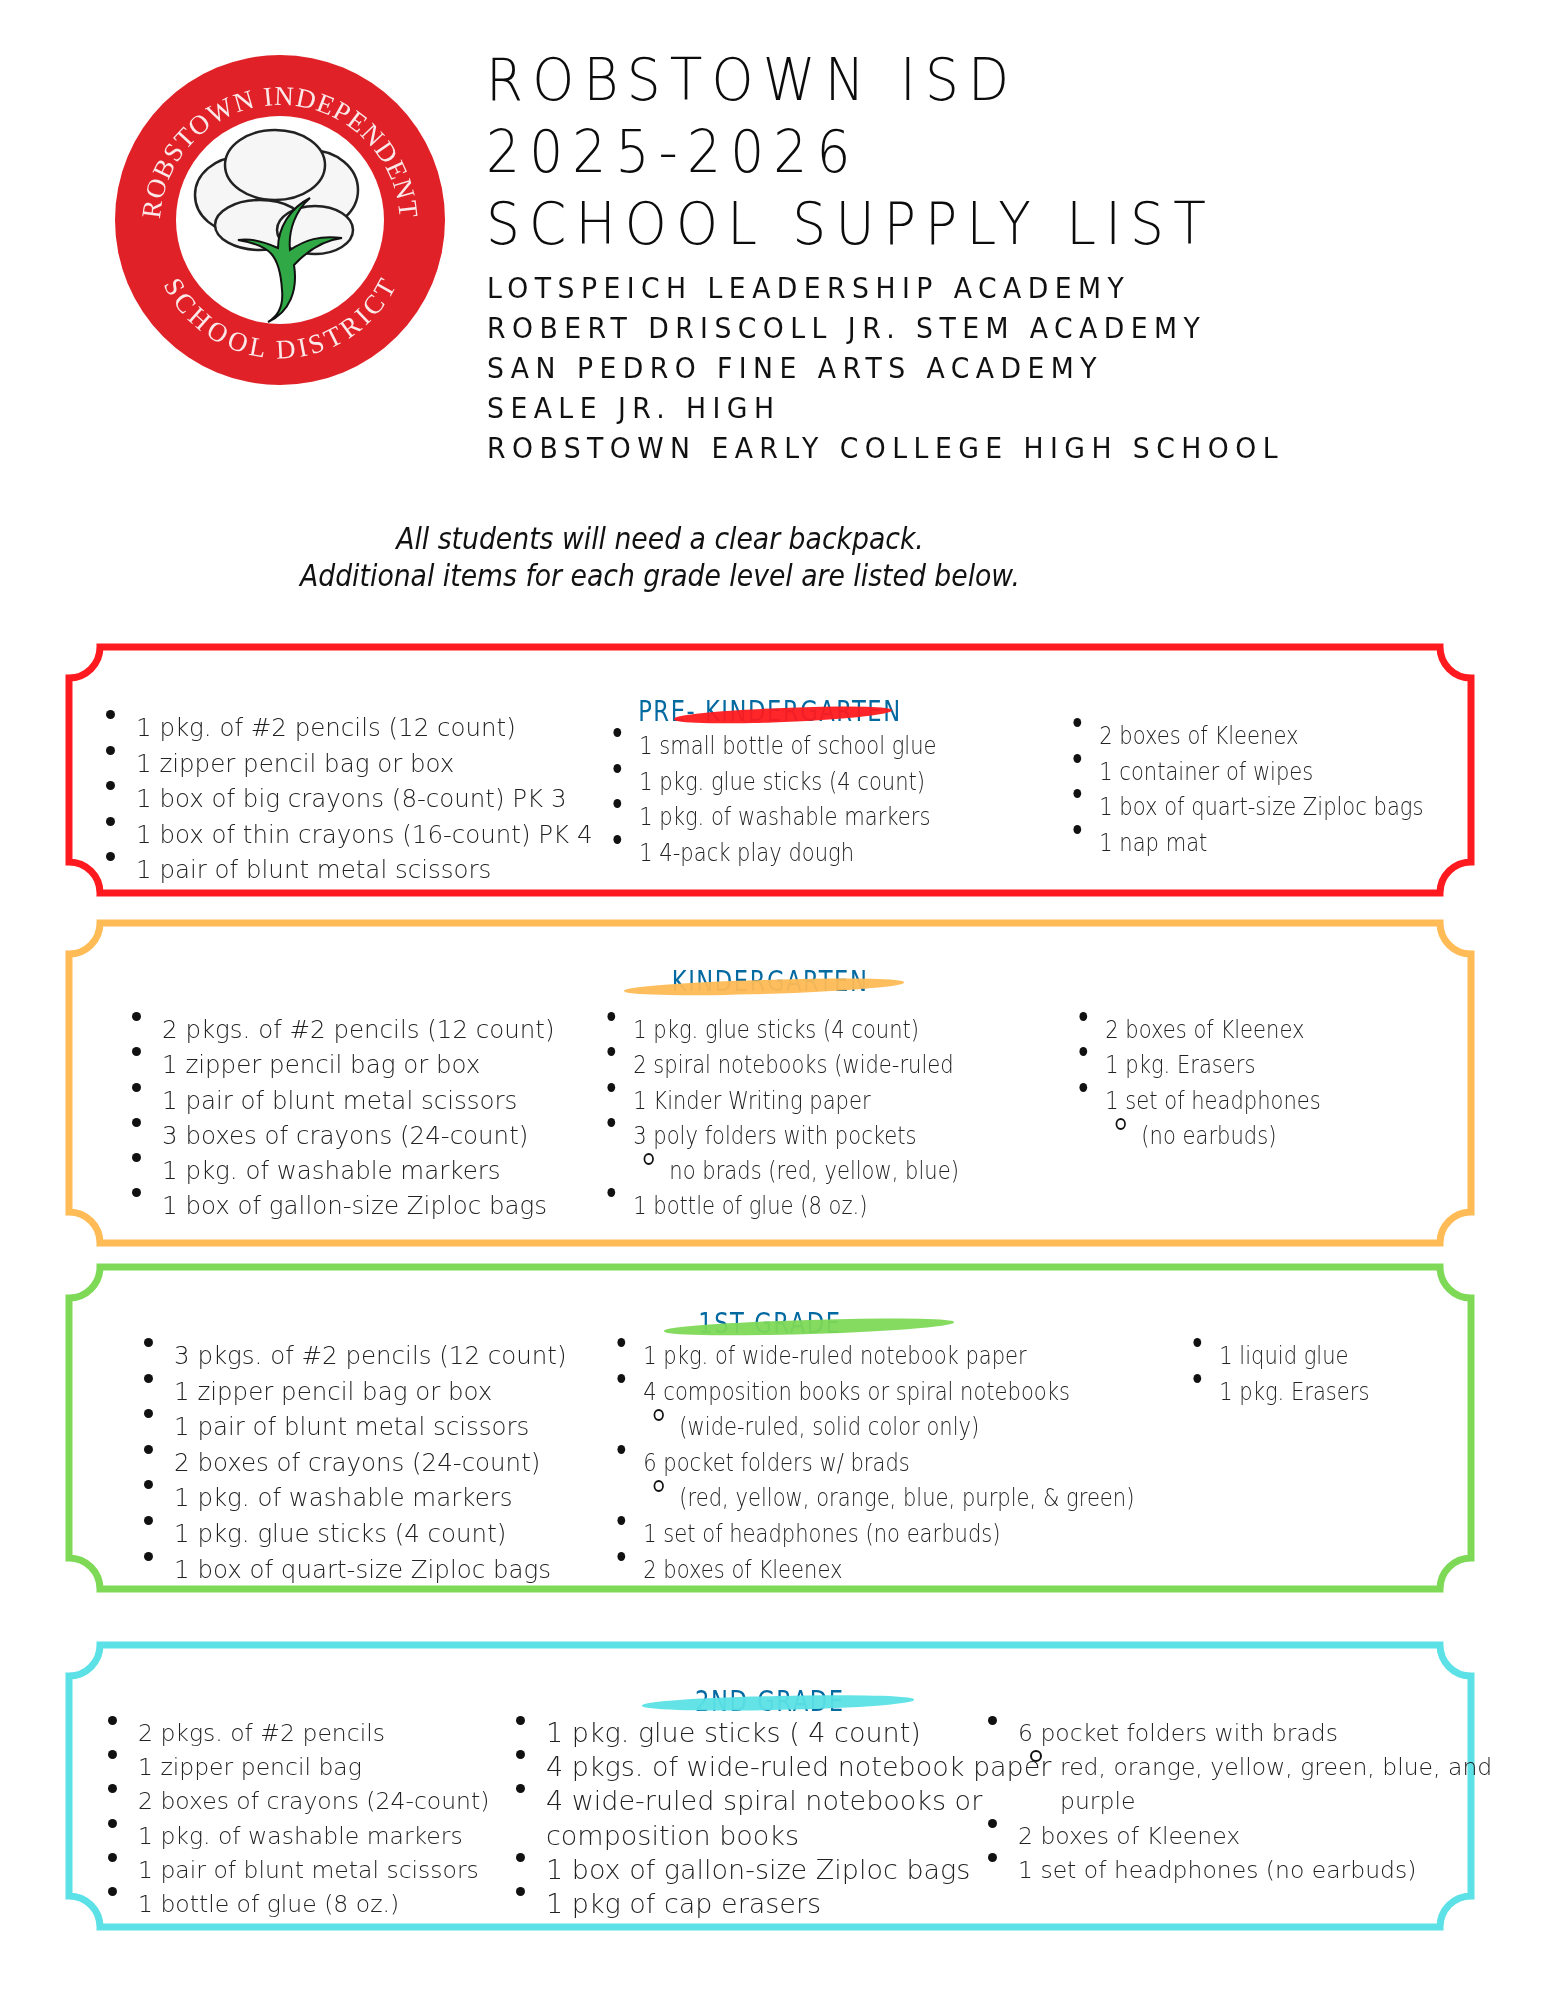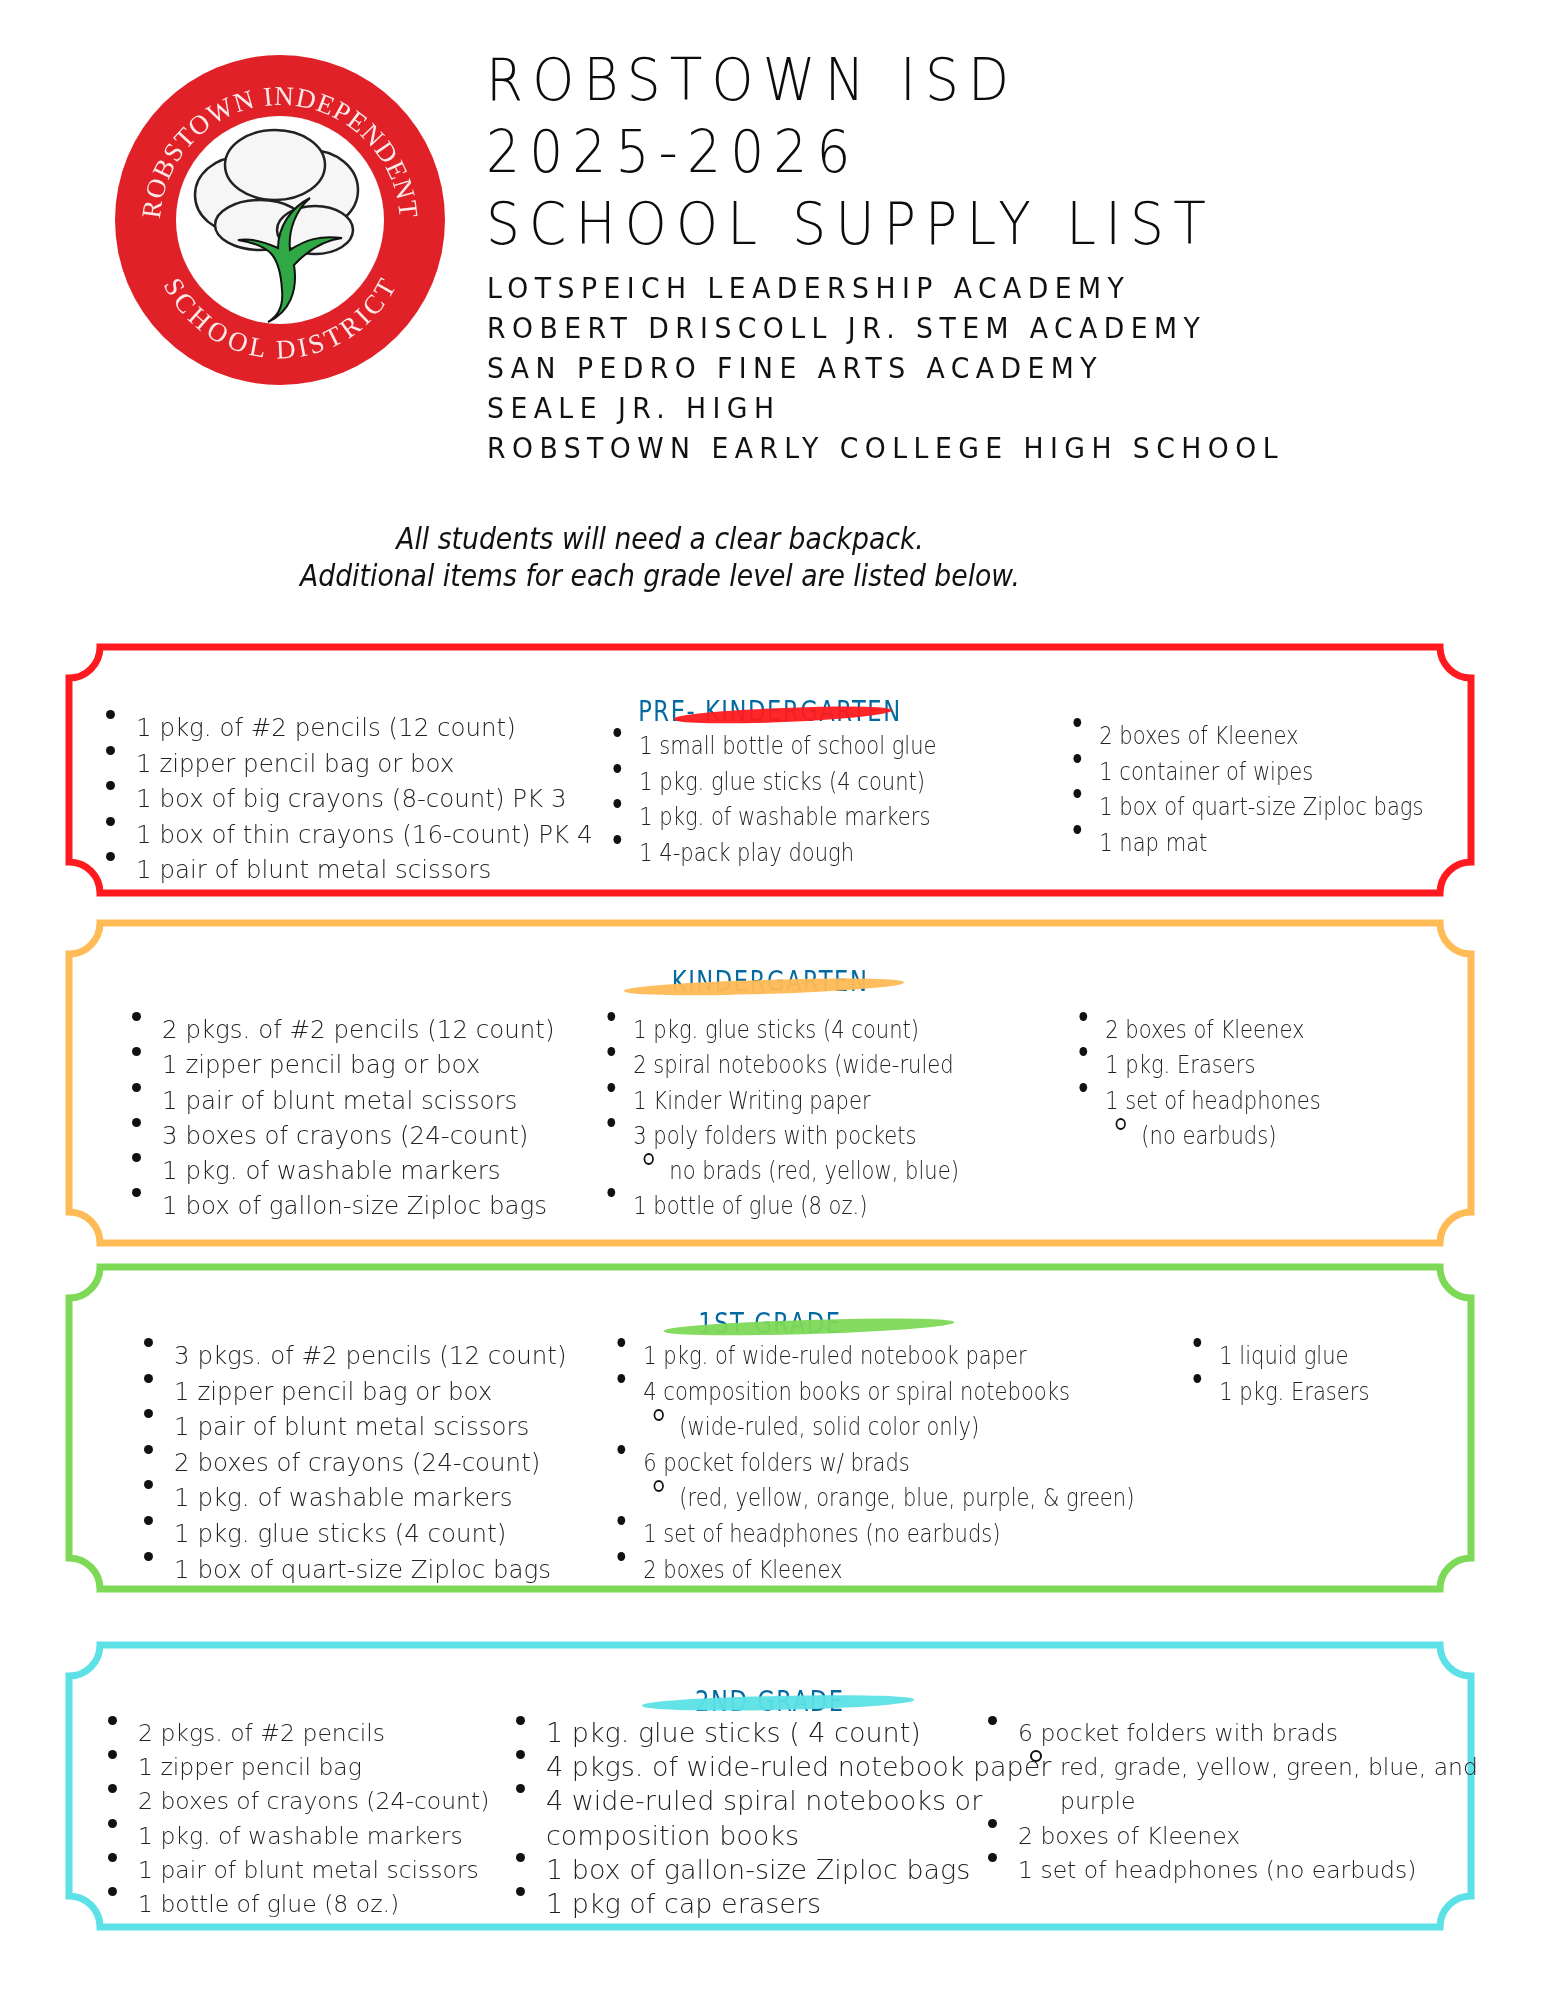--- a/index.html
+++ b/index.html
@@ -188,18 +188,18 @@
   <ul class="col" style="left:448px;top:76px;line-height:34.2px;font-size:27px;">
     <li>1 pkg. glue sticks ( 4 count)</li>
     <li>4 pkgs. of wide-ruled notebook paper</li>
     <li>4 wide-ruled spiral notebooks or</li>
     <li class="cont">composition books</li>
     <li>1 box of gallon-size Ziploc bags</li>
     <li>1 pkg of cap erasers</li>
   </ul>
   <ul class="col" style="left:920px;top:76px;line-height:34.2px;font-size:23.5px;">
     <li>6 pocket folders with brads</li>
-    <li class="sub" style="padding-left:76px;">red, grade, yellow, green, blue, and</li>
+    <li class="sub" style="padding-left:76px;">red, orange, yellow, green, blue, and</li>
     <li class="subcont">purple</li>
     <li>2 boxes of Kleenex</li>
     <li>1 set of headphones (no earbuds)</li>
   </ul>
 </div>
 
 </body></html>

